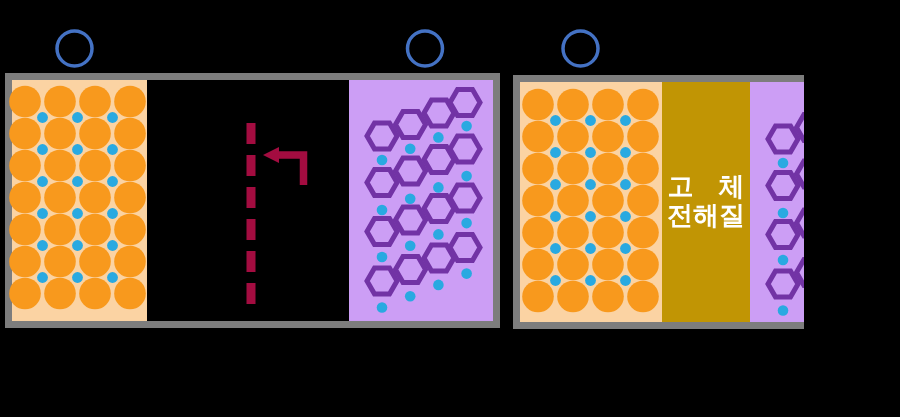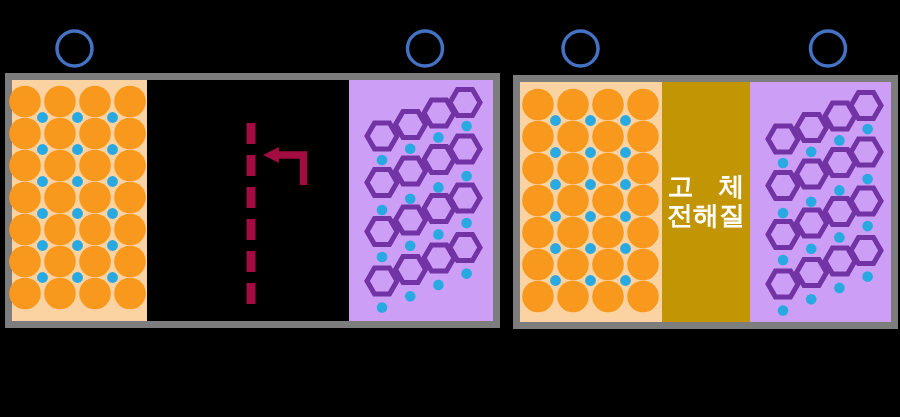--- a/index.html
+++ b/index.html
@@ -1,16 +1,16 @@
 <!DOCTYPE html>
 <html><head>
 <meta charset="utf-8">
 <style>
   html,body{margin:0;padding:0;background:#000;}
-  .stage{position:relative;width:900px;height:417px;background:#d946ef;overflow:hidden;}
+  .stage{position:relative;width:804px;height:417px;background:#d946ef;overflow:hidden;}
   svg{display:block;}
   .klabel{
     font-family:"Liberation Sans", sans-serif;
     font-weight:bold;
     font-size:26px;
     text-anchor:middle;
   }
   .klabel.l1{word-spacing:18px;}
 </style>
 </head>

